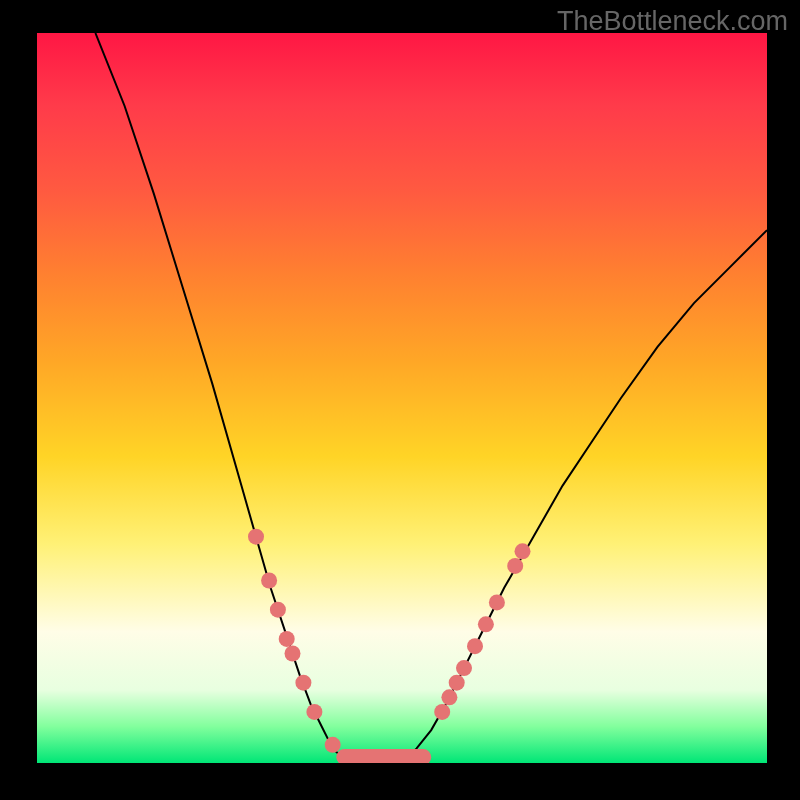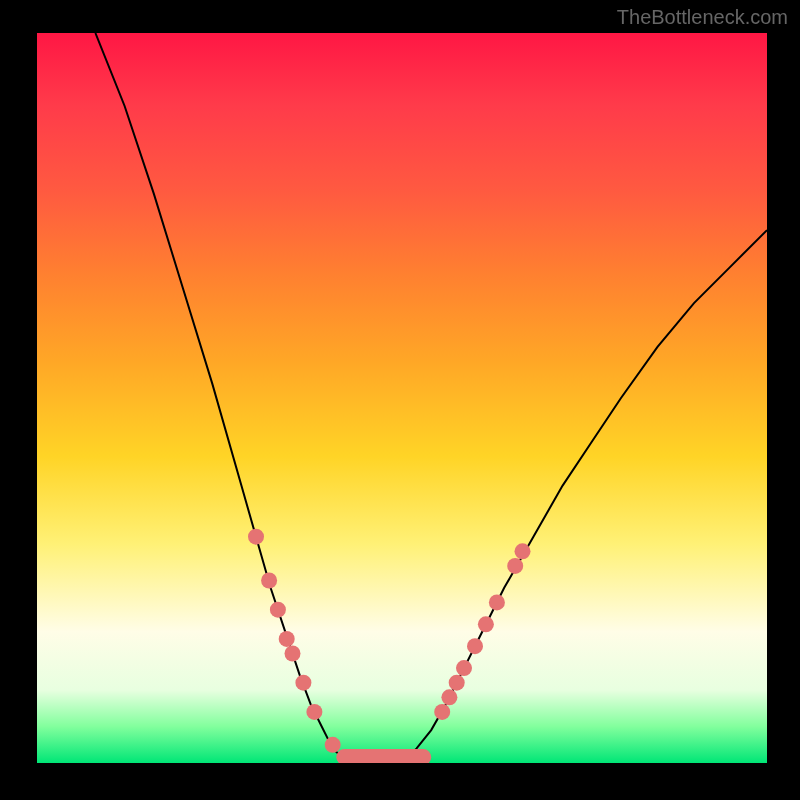--- a/index.html
+++ b/index.html
@@ -9,21 +9,21 @@
     background: #000;
     position: relative;
     overflow: hidden;
     font-family: Arial, sans-serif;
   }
   .watermark {
     position: absolute;
     top: 6px;
     right: 12px;
     color: #666;
-    font-size: 20px;
+    font-size: 27px;
     z-index: 10;
   }
   .plot-area {
     position: absolute;
     left: 37px;
     top: 33px;
     width: 730px;
     height: 730px;
     background: linear-gradient(to bottom,
       #ff1744 0%,

